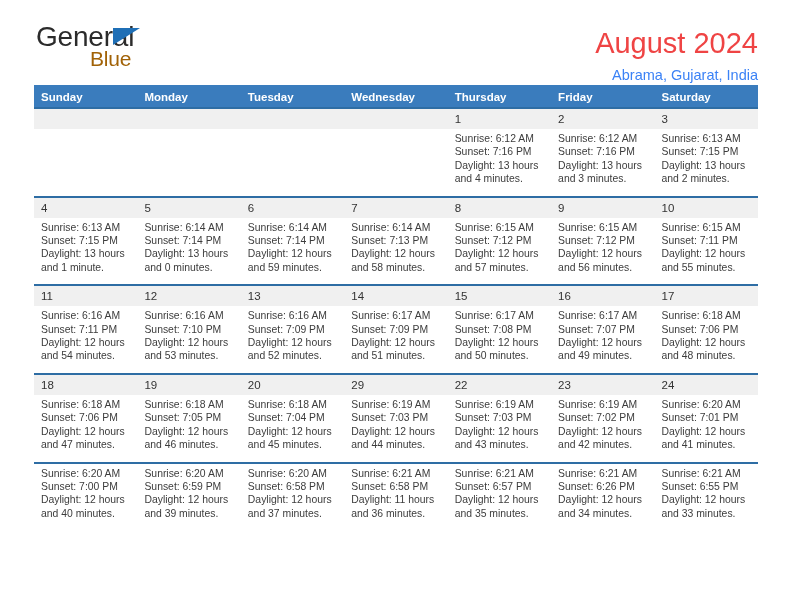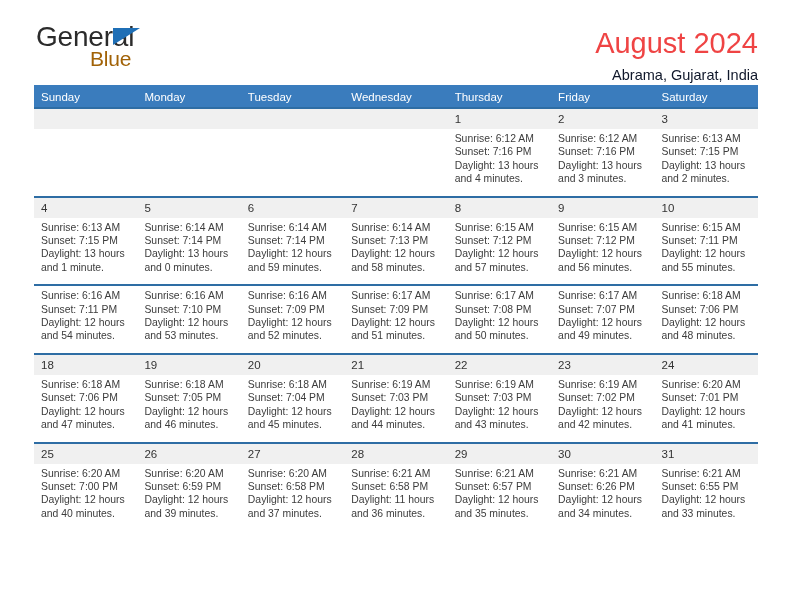--- a/index.html
+++ b/index.html
@@ -65,37 +65,37 @@
   .cal-title {
     font-size: 29px;
     line-height: 34px;
     color: #ef4444;
     font-weight: 400;
     letter-spacing: 0px;
   }
   .cal-subtitle {
     font-size: 14.5px;
     line-height: 20px;
-    color: #0f172a;
+    color: #3b82f6;
     margin-top: 5px;
     font-weight: 400;
   }
 
   
   .calendar {
     width: 724px;
     margin-top: 7px;
     border-collapse: collapse;
     table-layout: fixed;
   }
   .dow-row th {
     background: #3a7cbd;
     color: #ffffff;
     font-size: 11.5px;
-    font-weight: 400;
+    font-weight: 700;
     text-align: left;
     padding: 5px 0 4px 7px;
     height: 22px;
   }
   .week-sep {
     height: 2px;
     background: #2e6da4;
     padding: 0;
     border: 0;
   }
@@ -251,20 +251,29 @@
         <td>
           <div>Sunrise: 6:15 AM</div>
           <div>Sunset: 7:11 PM</div>
           <div class="dl">Daylight: 12 hours and 55 minutes.</div>
         </td>
       </tr>
 
       <tr>
           <td class="week-sep" colspan="7"></td>
         </tr>
+      <tr class="daynum-row">
+        <td>11</td>
+        <td>12</td>
+        <td>13</td>
+        <td>14</td>
+        <td>15</td>
+        <td>16</td>
+        <td>17</td>
+      </tr>
       <tr class="detail-row">
         <td>
           <div>Sunrise: 6:16 AM</div>
           <div>Sunset: 7:11 PM</div>
           <div class="dl">Daylight: 12 hours and 54 minutes.</div>
         </td>
         <td>
           <div>Sunrise: 6:16 AM</div>
           <div>Sunset: 7:10 PM</div>
           <div class="dl">Daylight: 12 hours and 53 minutes.</div>
@@ -296,21 +305,21 @@
         </td>
       </tr>
 
       <tr>
           <td class="week-sep" colspan="7"></td>
         </tr>
       <tr class="daynum-row">
         <td>18</td>
         <td>19</td>
         <td>20</td>
-        <td>21</td>
+        <td>29</td>
         <td>22</td>
         <td>23</td>
         <td>24</td>
       </tr>
       <tr class="detail-row">
         <td>
           <div>Sunrise: 6:18 AM</div>
           <div>Sunset: 7:06 PM</div>
           <div class="dl">Daylight: 12 hours and 47 minutes.</div>
         </td>
@@ -342,29 +351,20 @@
         <td>
           <div>Sunrise: 6:20 AM</div>
           <div>Sunset: 7:01 PM</div>
           <div class="dl">Daylight: 12 hours and 41 minutes.</div>
         </td>
       </tr>
 
       <tr>
           <td class="week-sep" colspan="7"></td>
         </tr>
-      <tr class="daynum-row">
-        <td>25</td>
-        <td>26</td>
-        <td>27</td>
-        <td>28</td>
-        <td>29</td>
-        <td>30</td>
-        <td>31</td>
-      </tr>
       <tr class="detail-row">
         <td>
           <div>Sunrise: 6:20 AM</div>
           <div>Sunset: 7:00 PM</div>
           <div class="dl">Daylight: 12 hours and 40 minutes.</div>
         </td>
         <td>
           <div>Sunrise: 6:20 AM</div>
           <div>Sunset: 6:59 PM</div>
           <div class="dl">Daylight: 12 hours and 39 minutes.</div>

